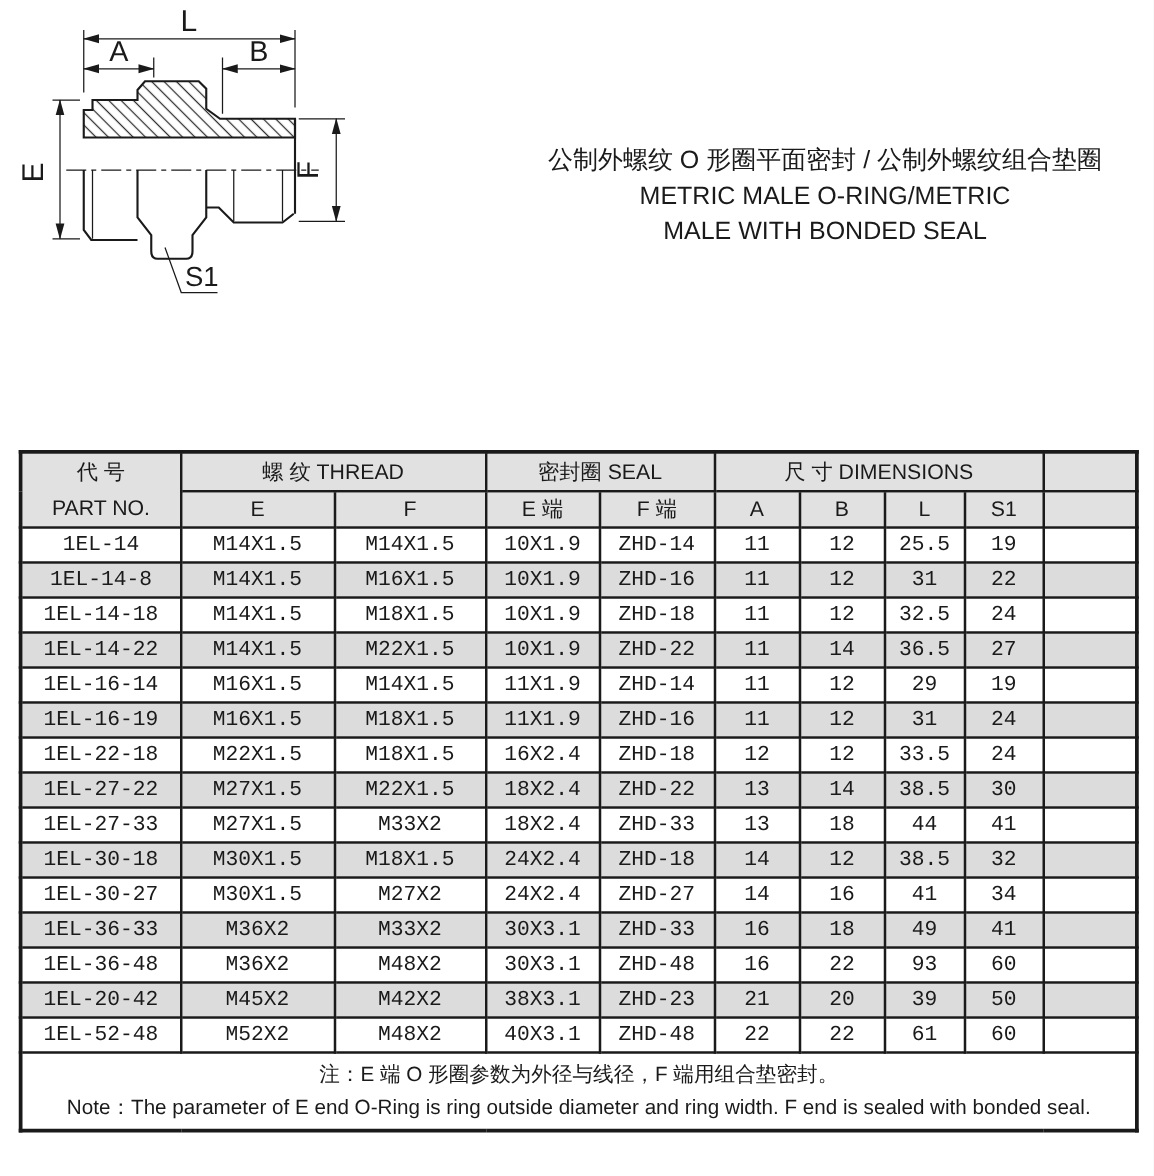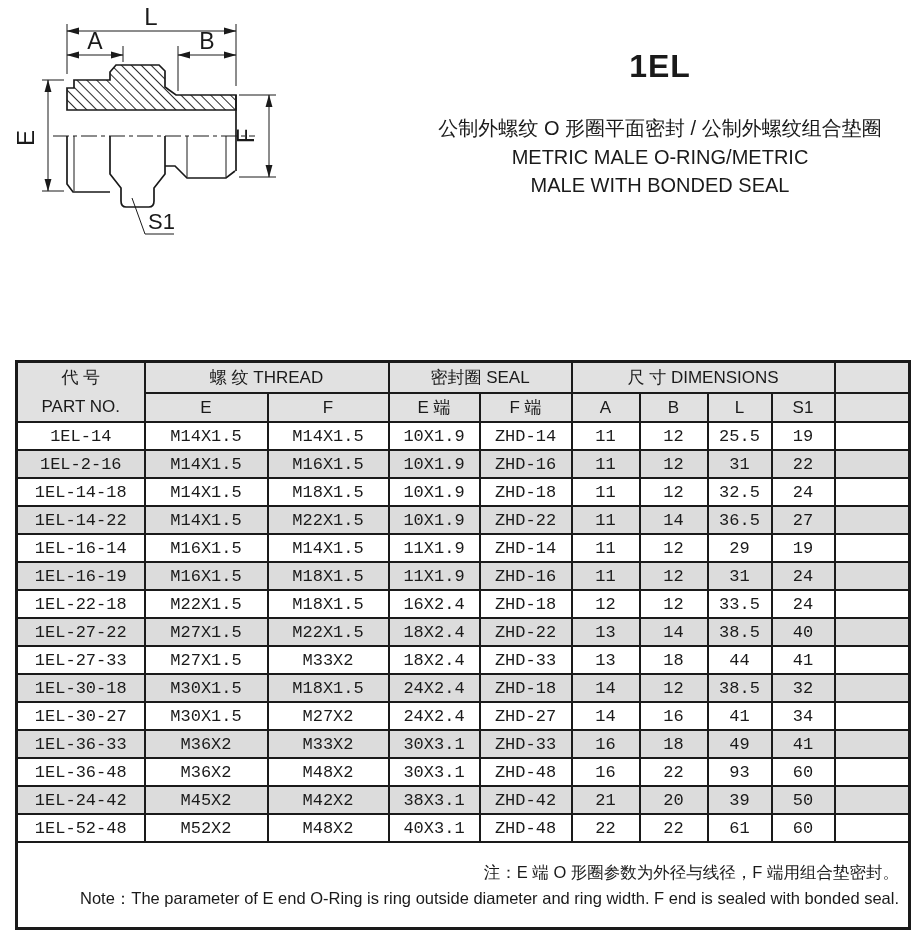--- a/index.html
+++ b/index.html
@@ -28,21 +28,21 @@
   .spec th,.spec td{
     border:2px solid #1a1a1a;text-align:center;vertical-align:middle;
     padding:0;overflow:hidden;white-space:nowrap;
   }
   .spec thead th{background:#e1e1e1;font-weight:normal;font-size:17px;}
   .spec thead tr.h1{height:31px;}
   .spec thead tr.h2{height:28px;}
   .spec tbody tr{height:28px;font-family:Liberation Mono, monospace;}
   .spec tbody tr:nth-child(even) td{background:#dcdcdc;}
   .spec tfoot td{
-    text-align:right;padding:16px 9px;font-size:16.5px;height:50px;
+    text-align:center;padding:4px 9px;font-size:16.5px;height:50px;
     vertical-align:middle;background:#ffffff;
   }
   .spec tfoot td div{line-height:26px;}
   .pncell div{line-height:29px;}
 </style>
 </head>
 <body>
 
 <div class="page">
 
@@ -92,21 +92,20 @@
     <g font-size="24">
       <text x="191" y="37" text-anchor="middle">L</text>
       <text x="135" y="61" text-anchor="middle" font-size="23">A</text>
       <text x="247" y="61" text-anchor="middle" font-size="23">B</text>
       <text x="74" y="150" text-anchor="middle" transform="rotate(-90 74 150)">E</text>
       <text x="294" y="148" text-anchor="middle" transform="rotate(-90 294 148)">F</text>
       <text x="188" y="241" font-size="22">S1</text>
     </g>
   </svg>
 
-  <div class="code">1EL</div>
   <div class="subtitle">
     <div>公制外螺纹 O 形圈平面密封 / 公制外螺纹组合垫圈</div>
     <div>METRIC MALE O-RING/METRIC</div>
     <div>MALE WITH BONDED SEAL</div>
   </div>
 
   <table class="spec">
     <colgroup>
       <col style="width:128px">
         <col style="width:123px">
@@ -149,21 +148,21 @@
           <td>M14X1.5</td>
           <td>10X1.9</td>
           <td>ZHD-14</td>
           <td>11</td>
           <td>12</td>
           <td>25.5</td>
           <td>19</td>
           <td></td>
         </tr>
         <tr>
-          <td>1EL-2-16</td>
+          <td>1EL-14-8</td>
           <td>M14X1.5</td>
           <td>M16X1.5</td>
           <td>10X1.9</td>
           <td>ZHD-16</td>
           <td>11</td>
           <td>12</td>
           <td>31</td>
           <td>22</td>
           <td></td>
         </tr>
@@ -229,21 +228,21 @@
         </tr>
         <tr>
           <td>1EL-27-22</td>
           <td>M27X1.5</td>
           <td>M22X1.5</td>
           <td>18X2.4</td>
           <td>ZHD-22</td>
           <td>13</td>
           <td>14</td>
           <td>38.5</td>
-          <td>40</td>
+          <td>30</td>
           <td></td>
         </tr>
         <tr>
           <td>1EL-27-33</td>
           <td>M27X1.5</td>
           <td>M33X2</td>
           <td>18X2.4</td>
           <td>ZHD-33</td>
           <td>13</td>
           <td>18</td>
@@ -293,25 +292,25 @@
           <td>M48X2</td>
           <td>30X3.1</td>
           <td>ZHD-48</td>
           <td>16</td>
           <td>22</td>
           <td>93</td>
           <td>60</td>
           <td></td>
         </tr>
         <tr>
-          <td>1EL-24-42</td>
+          <td>1EL-20-42</td>
           <td>M45X2</td>
           <td>M42X2</td>
           <td>38X3.1</td>
-          <td>ZHD-42</td>
+          <td>ZHD-23</td>
           <td>21</td>
           <td>20</td>
           <td>39</td>
           <td>50</td>
           <td></td>
         </tr>
         <tr>
           <td>1EL-52-48</td>
           <td>M52X2</td>
           <td>M48X2</td>

